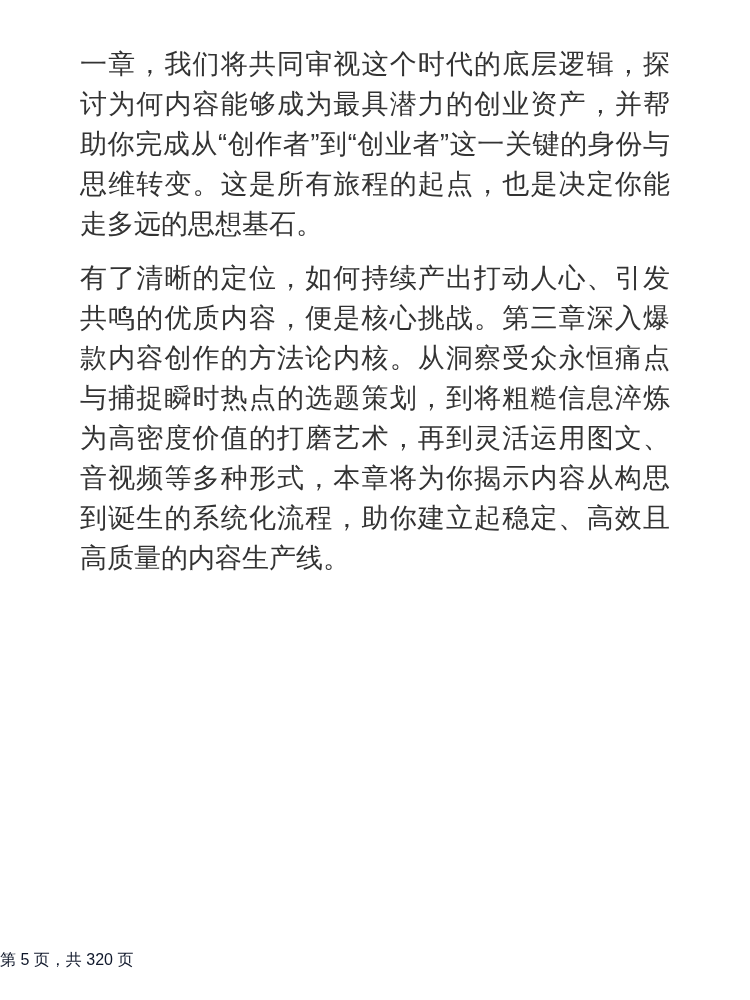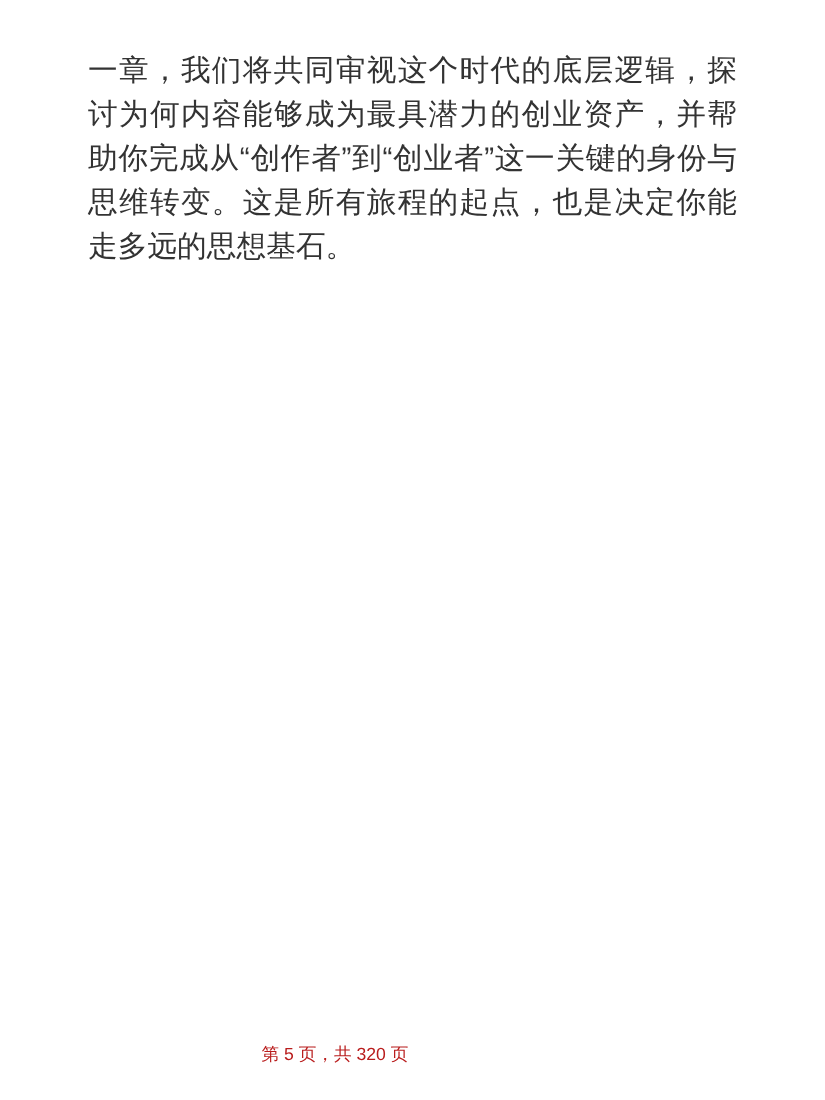--- a/index.html
+++ b/index.html
@@ -33,27 +33,28 @@
     color: #333333;
     text-align: justify;
     text-justify: inter-ideograph;
     word-break: break-all;
   }
   .footer {
     position: absolute;
     left: 0;
     right: 0;
     bottom: 30px;
-    text-align: center;
+    text-align: left;
     font-size: 16px;
     line-height: 20px;
-    color: #b91c1c;
+    color: #0f172a;
   }
 </style>
 </head>
 <body>
 
 <div class="page">
   <div class="content">
     <p class="para">一章，我们将共同审视这个时代的底层逻辑，探讨为何内容能够成为最具潜力的创业资产，并帮助你完成从“创作者”到“创业者”这一关键的身份与思维转变。这是所有旅程的起点，也是决定你能走多远的思想基石。</p>
+    <p class="para">有了清晰的定位，如何持续产出打动人心、引发共鸣的优质内容，便是核心挑战。第三章深入爆款内容创作的方法论内核。从洞察受众永恒痛点与捕捉瞬时热点的选题策划，到将粗糙信息淬炼为高密度价值的打磨艺术，再到灵活运用图文、音视频等多种形式，本章将为你揭示内容从构思到诞生的系统化流程，助你建立起稳定、高效且高质量的内容生产线。</p>
   </div>
   <div class="footer">第 5 页，共 320 页</div>
 </div>
 
 </body></html>

